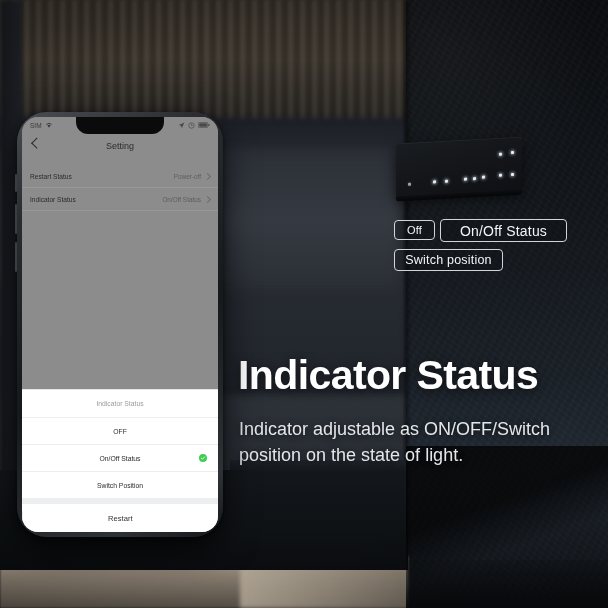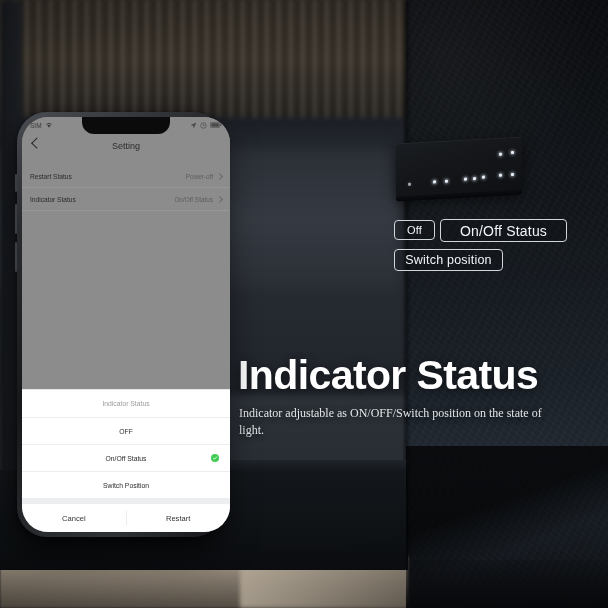--- a/index.html
+++ b/index.html
@@ -149,38 +149,37 @@
   #tag-switch{left:394px;top:249px;width:107px;height:20px;font-size:12.5px;}
 
   
   .headline{
     position:absolute;left:238px;top:355px;width:370px;
     color:#ffffff;font-size:41px;font-weight:bold;letter-spacing:-0.6px;
     font-family:"Liberation Sans", sans-serif;line-height:1;
     text-shadow:0 2px 10px rgba(0,0,0,.55);
   }
   .subtext{
-    position:absolute;left:239px;top:405px;width:330px;
-    color:#e3e7ea;font-size:12px;line-height:1.45;
-    font-family:Liberation Serif, serif;
+    position:absolute;left:239px;top:416px;width:330px;
+    color:#e3e7ea;font-size:18px;line-height:1.45;
+    font-family:Liberation Sans, sans-serif;
     text-shadow:0 1px 6px rgba(0,0,0,.6);
   }
 
   
   .phone{
     position:absolute;left:17px;top:112px;width:206px;height:425px;
     border-radius:30px;
     background:linear-gradient(150deg,#4a4d52 0%,#2a2c30 20%,#17181b 55%,#2e3135 88%,#15161a 100%);
     padding:5px;box-sizing:border-box;
     box-shadow:0 14px 34px rgba(0,0,0,.7), 0 2px 6px rgba(0,0,0,.6);
   }
   .phone-inner{
-    position:relative;width:100%;height:100%;border-radius:26px;overflow:hidden;
+    position:relative;width:100%;height:100%;border-radius:16px;overflow:hidden;
     background:#8a8a8a;
-    padding-left:12px;
   }
   .notch{
     position:absolute;left:50%;transform:translateX(-50%);top:0;
     width:88px;height:17px;background:#0b0b0c;border-radius:0 0 12px 12px;z-index:20;
   }
   .side-btn{position:absolute;left:-2px;width:2px;border-radius:2px;background:#3a3d42;}
   .sb1{top:62px;height:18px;}
   .sb2{top:92px;height:30px;}
   .sb3{top:130px;height:30px;}
 
@@ -370,21 +369,20 @@
             </span>
           </div>
 
           <div class="opt">
             <span>Switch Position</span>
           </div>
 
           <div class="sheet-gap"></div>
 
           <div class="sheet-actions">
-            <div class="act">Cancel</div>
             <div class="act-div"></div>
             <div class="act">Restart</div>
           </div>
         </div>
 
       </div>
     </div>
   </div>
 
 </div>

